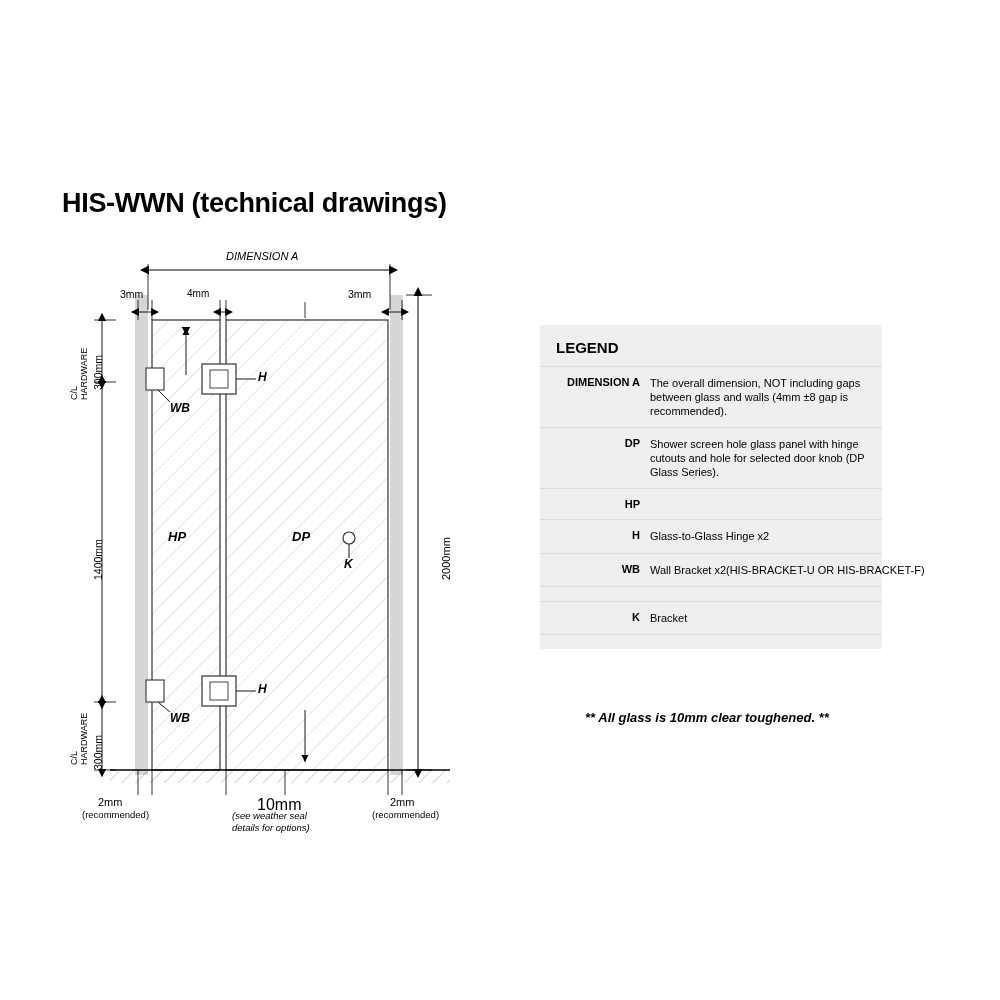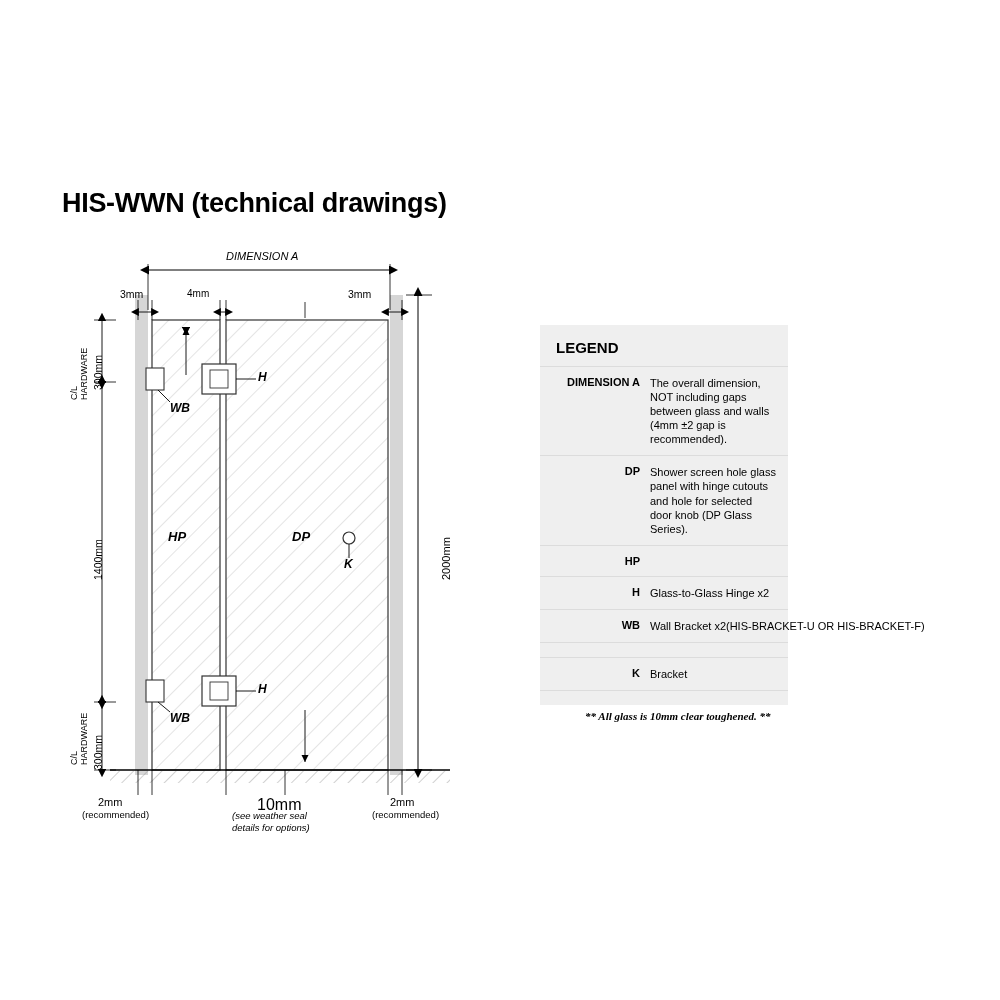--- a/index.html
+++ b/index.html
@@ -50,21 +50,21 @@
     transform-origin: 0 0;
     transform: rotate(-90deg);
   }
   .vert.small { font-size: 9px; }
 
   
   #legend {
     position: absolute;
     left: 540px;
     top: 325px;
-    width: 248px;
+    width: 342px;
     background: #efefef;
     font-size: 11px;
   }
   #legend .legend-title {
     font-size: 15px;
     font-weight: bold;
     padding: 14px 16px 10px 16px;
   }
   .legend-row {
     display: flex;
@@ -84,24 +84,23 @@
     padding-right: 6px;
     line-height: 1.28;
     font-size: 11px;
   }
   .legend-row.wide .desc { white-space: nowrap; }
   .legend-row.spacer { height: 14px; padding: 0; }
   #legend-note {
     position: absolute;
     left: 585px;
     top: 710px;
-    font-size: 11px;
+    font-size: 13px;
     font-style: italic;
     font-weight: bold;
-    font-family: Liberation Serif, serif;
   }
   svg { display: block; }
 </style>
 </head>
 <body>
 
 <div id="page-title">HIS-WWN (technical drawings)</div>
 
 <div id="drawing">
 
@@ -227,21 +226,21 @@
 
   <div class="lbl" style="left:330px; top:546px; font-size:11px;">2mm</div>
   <div class="lbl small" style="left:312px; top:560px;">(recommended)</div>
 </div>
 
 <div id="legend">
   <div class="legend-title">LEGEND</div>
 
   <div class="legend-row">
     <div class="key">DIMENSION A</div>
-    <div class="desc">The overall dimension, NOT including gaps between glass and walls (4mm ±2 gap is recommended).</div>
+    <div class="desc">The overall dimension, NOT including gaps between glass and walls (4mm ±8 gap is recommended).</div>
   </div>
 
   <div class="legend-row">
     <div class="key">DP</div>
     <div class="desc">Shower screen hole glass panel with hinge cutouts and hole for selected door knob (DP Glass Series).</div>
   </div>
 
   <div class="legend-row">
     <div class="key">HP</div>
   </div>

